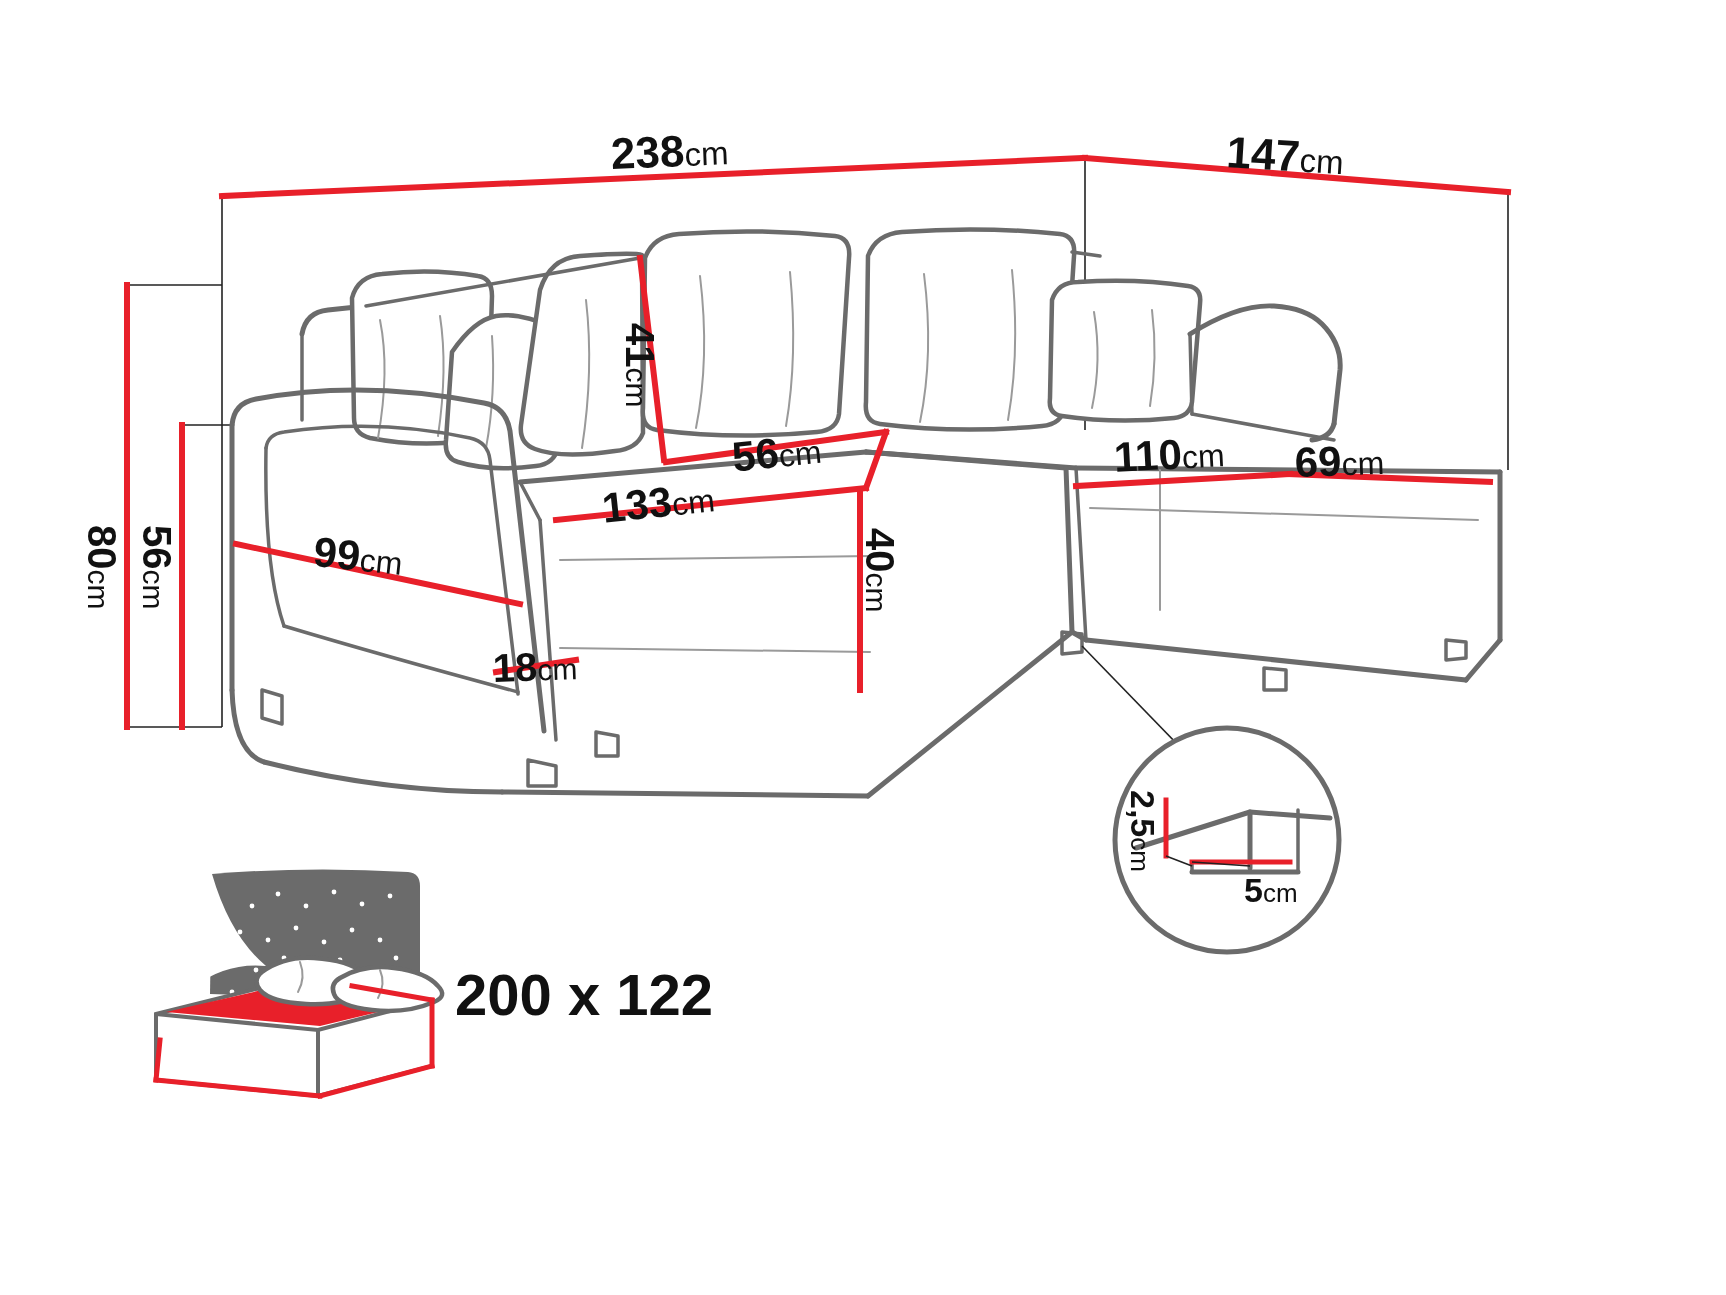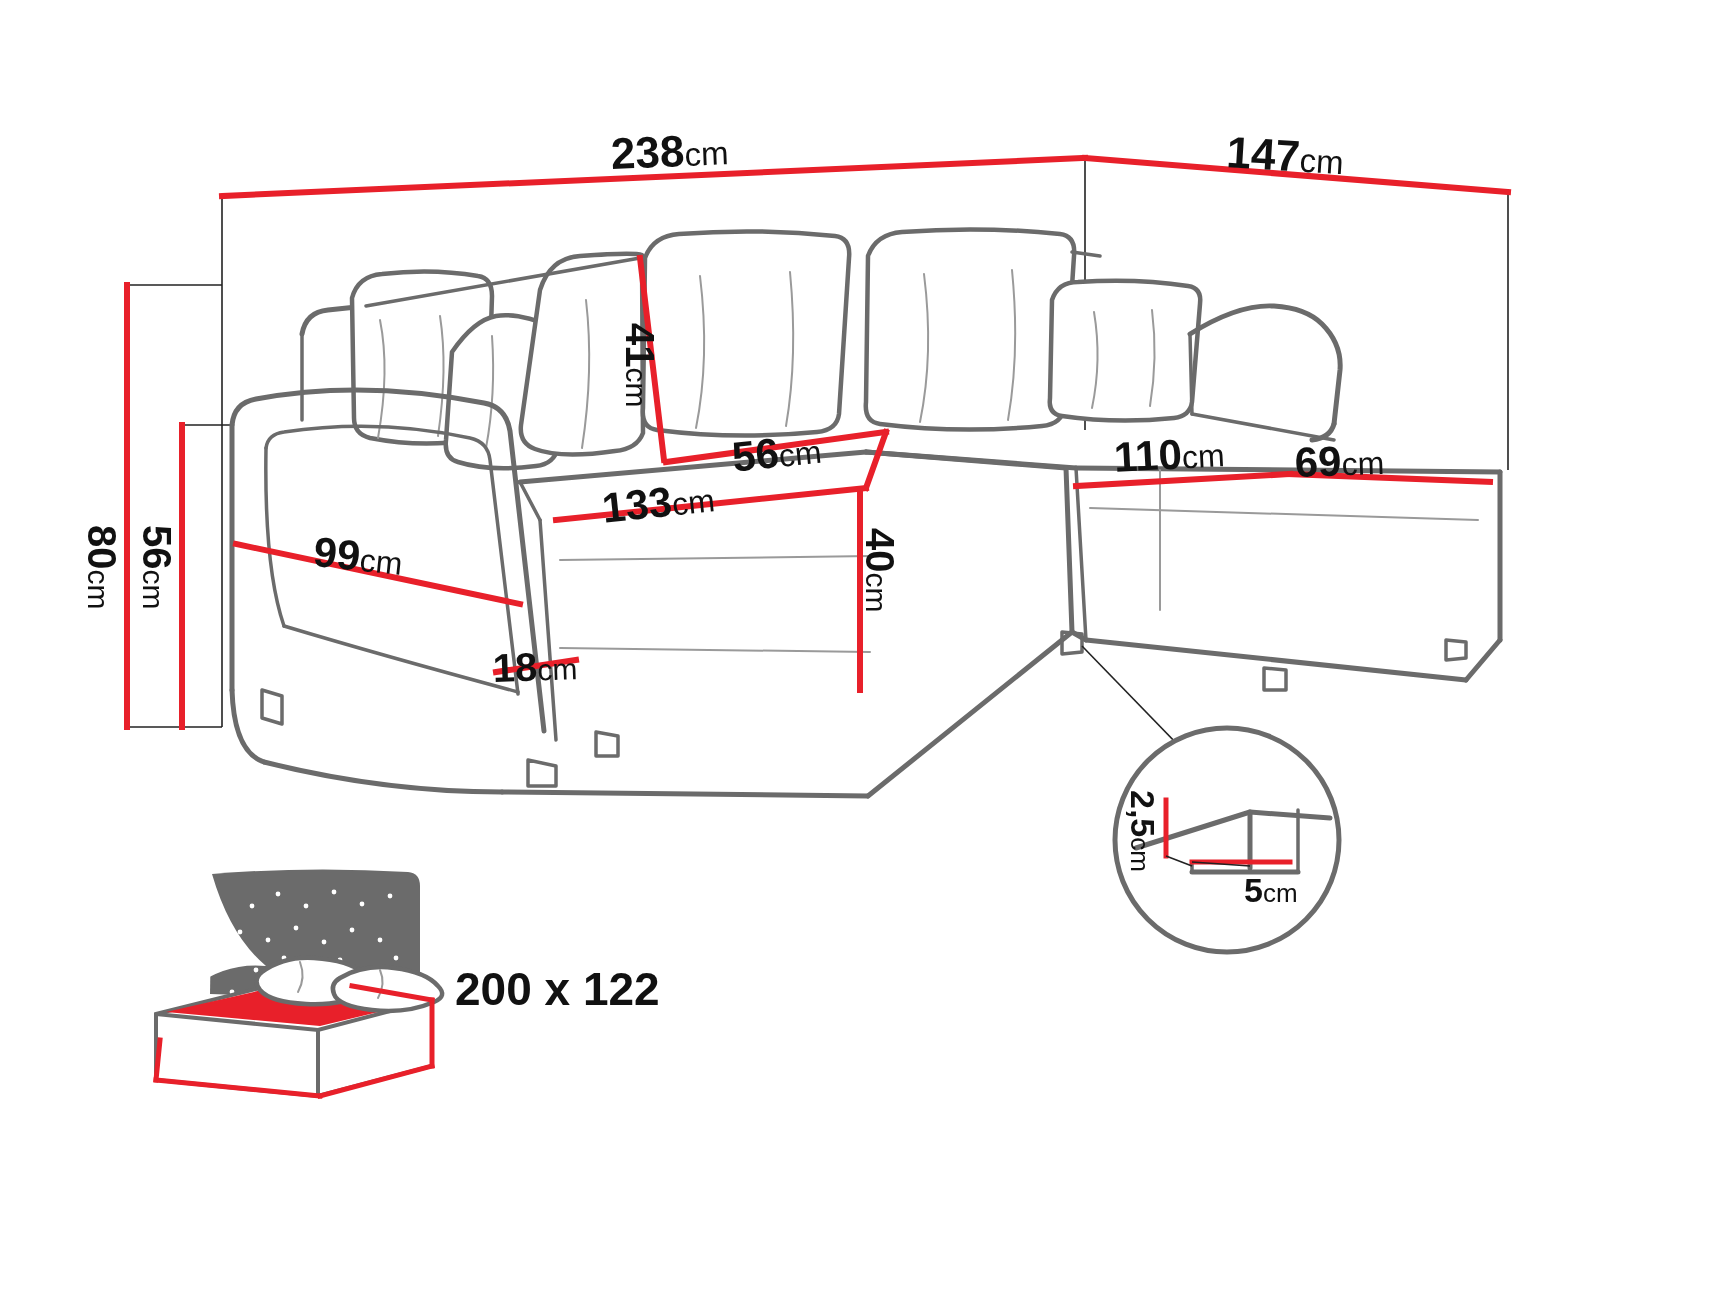--- a/index.html
+++ b/index.html
@@ -242,16 +242,16 @@
 
   <div class="lbl" style="left:1160px;top:790px;transform:rotate(90deg);transform-origin:left top;">
     <span class="num" style="font-size:34px;">2,5</span><span class="unit" style="font-size:26px;">cm</span>
   </div>
 
   <div class="lbl" style="left:1196px;top:873px;transform:rotate(0deg);transform-origin:left top;margin-left:48px;">
     <span class="num" style="font-size:34px;">5</span><span class="unit" style="font-size:26px;">cm</span>
   </div>
 
   <div class="lbl" style="left:455px;top:966px;">
-    <span class="num" style="font-size:46px;">200 x 122</span>
+    <span class="num" style="font-size:58px;">200 x 122</span>
   </div>
 
 </div>
 
 </body></html>

